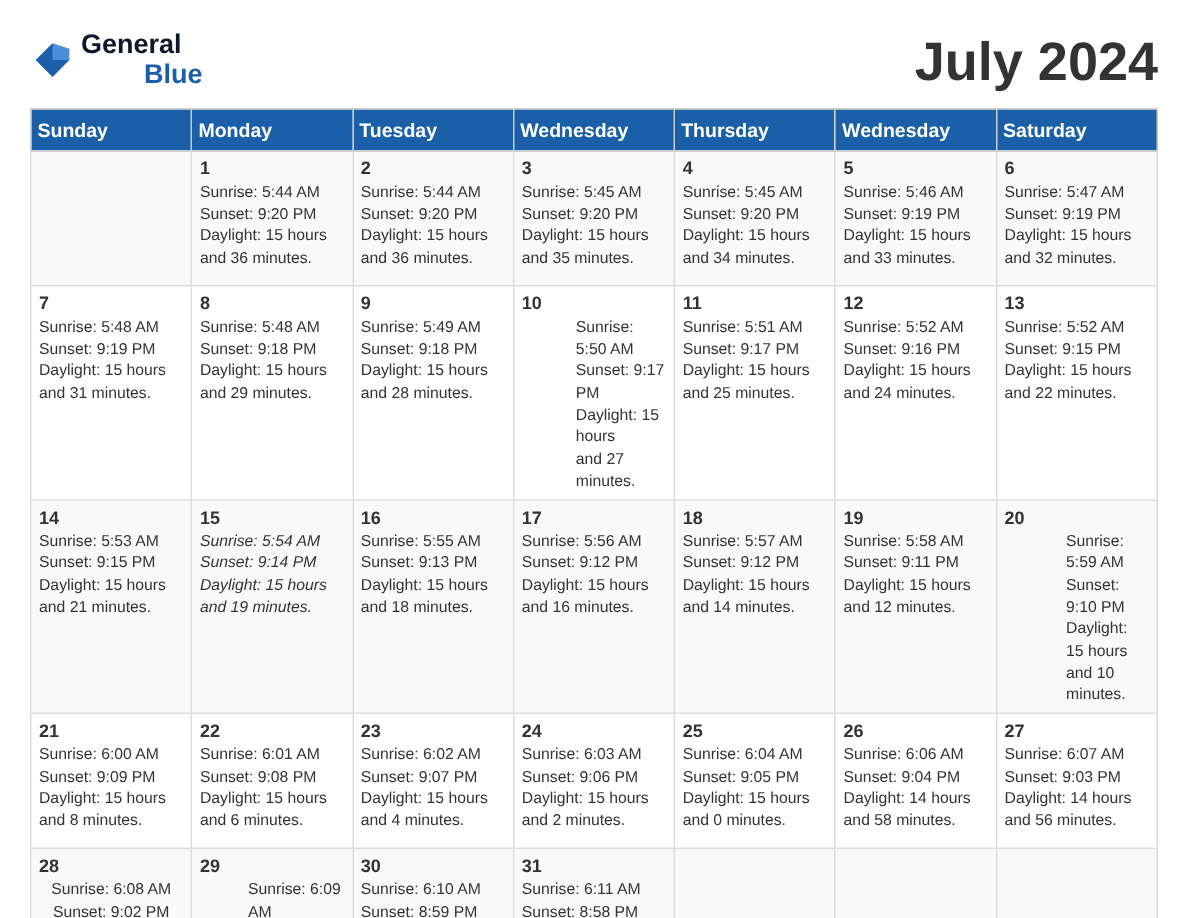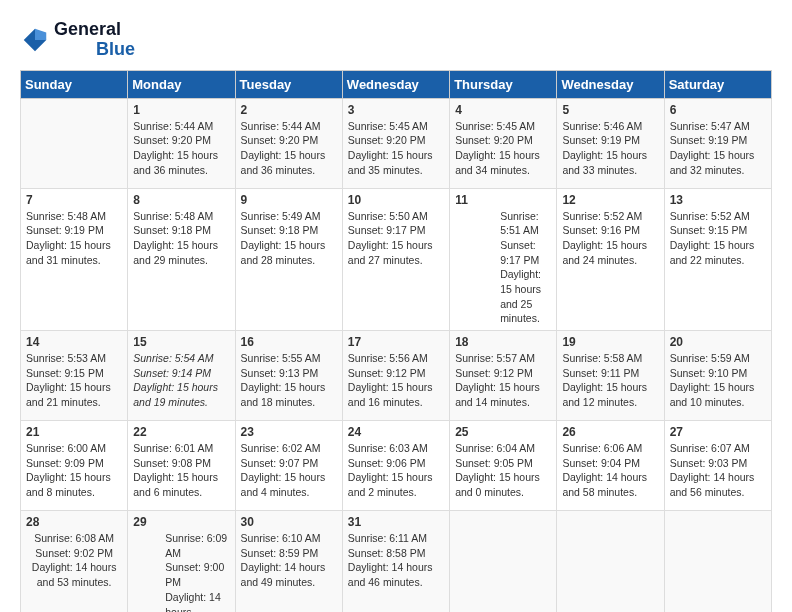--- a/index.html
+++ b/index.html
@@ -104,20 +104,21 @@
     <svg class="logo-icon" viewBox="0 0 40 40">
       <polygon points="20,5 35,20 20,35 5,20" fill="#1a5fa8"></polygon>
       <polygon points="20,5 35,10 35,20 20,20" fill="#4a90d9"></polygon>
     </svg>
     <div class="logo-text">
       <span class="logo-general">General</span>
       <span class="logo-blue">Blue</span>
     </div>
   </div>
   <div class="title-area">
+    <div class="month-title">July 2024</div>
   </div>
 </div>
 
 <table>
   <thead>
     <tr>
     <th>Sunday</th>
         <th>Monday</th>
         <th>Tuesday</th>
         <th>Wednesday</th>
@@ -189,28 +190,28 @@
         </td>
         <td>
           <span class="day-number">9</span>
           <div class="cell-content" style="white-space: pre-line;">Sunrise: 5:49 AM
 Sunset: 9:18 PM
 Daylight: 15 hours
 and 28 minutes.</div>
         </td>
         <td>
           <span class="day-number">10</span>
-          <div class="cell-content" style="white-space: pre-line;">Sunrise: 5:50 AM
+          <div class="cell-content" style="white-space: pre-line; margin-left: 36px;">Sunrise: 5:50 AM
 Sunset: 9:17 PM
 Daylight: 15 hours
 and 27 minutes.</div>
         </td>
         <td>
           <span class="day-number">11</span>
-          <div class="cell-content" style="white-space: pre-line; margin-left: 45px;">Sunrise: 5:51 AM
+          <div class="cell-content" style="white-space: pre-line;">Sunrise: 5:51 AM
 Sunset: 9:17 PM
 Daylight: 15 hours
 and 25 minutes.</div>
         </td>
         <td>
           <span class="day-number">12</span>
           <div class="cell-content" style="white-space: pre-line;">Sunrise: 5:52 AM
 Sunset: 9:16 PM
 Daylight: 15 hours
 and 24 minutes.</div>
@@ -261,21 +262,21 @@
         </td>
         <td>
           <span class="day-number">19</span>
           <div class="cell-content" style="white-space: pre-line;">Sunrise: 5:58 AM
 Sunset: 9:11 PM
 Daylight: 15 hours
 and 12 minutes.</div>
         </td>
         <td>
           <span class="day-number">20</span>
-          <div class="cell-content" style="white-space: pre-line;">Sunrise: 5:59 AM
+          <div class="cell-content" style="white-space: pre-line; margin-left: 41px;">Sunrise: 5:59 AM
 Sunset: 9:10 PM
 Daylight: 15 hours
 and 10 minutes.</div>
         </td>
       </tr>
       <tr>
         <td>
           <span class="day-number">21</span>
           <div class="cell-content" style="white-space: pre-line;">Sunrise: 6:00 AM
 Sunset: 9:09 PM

